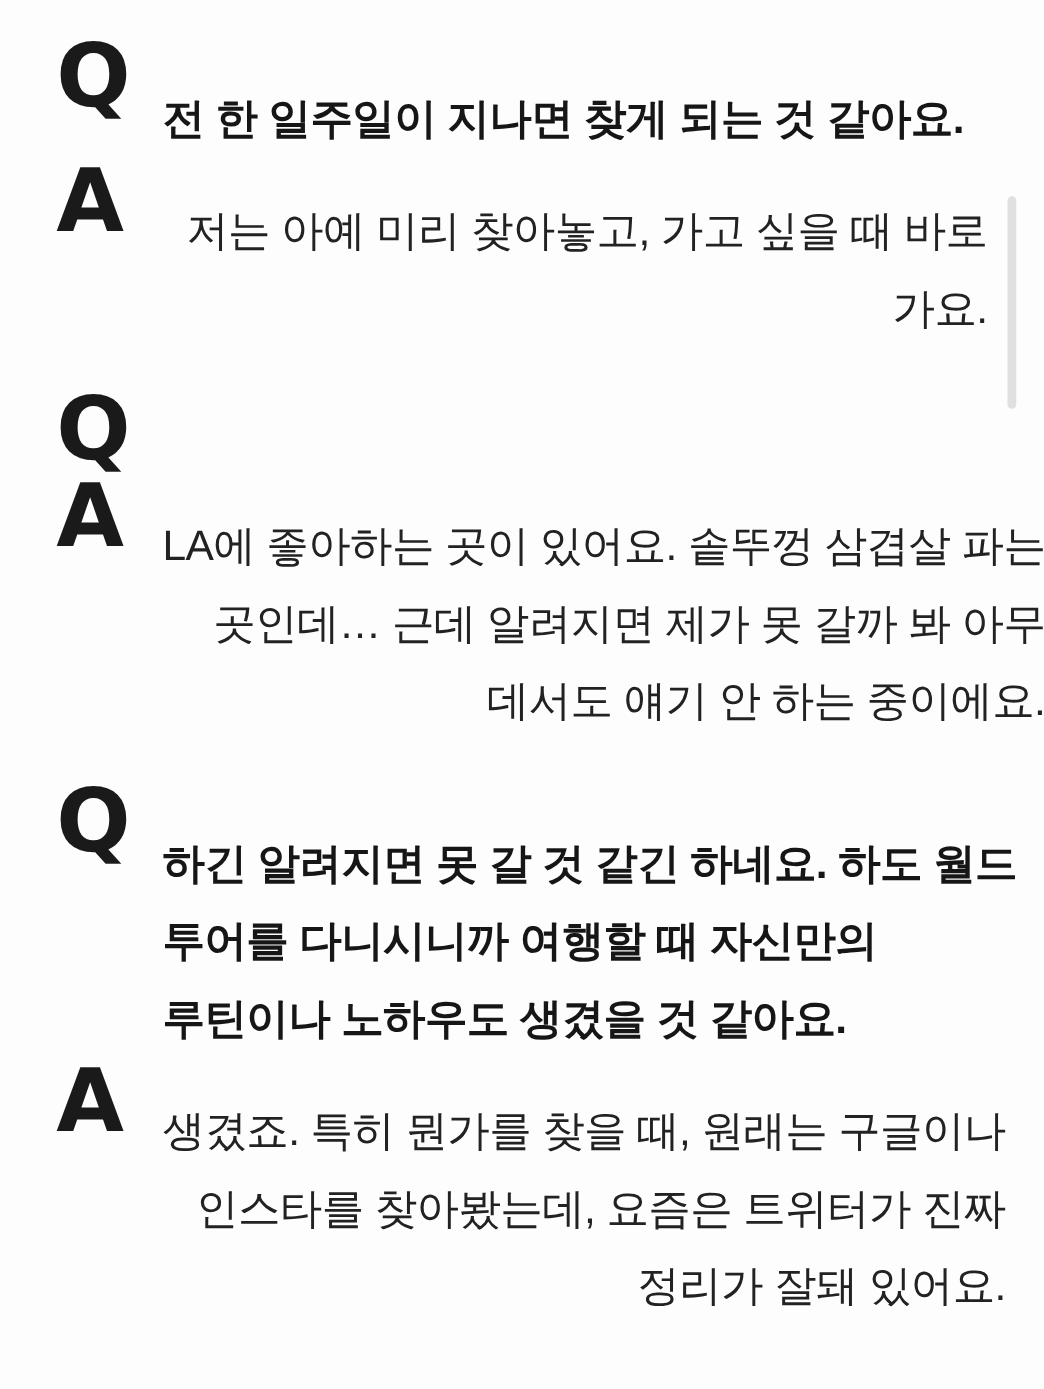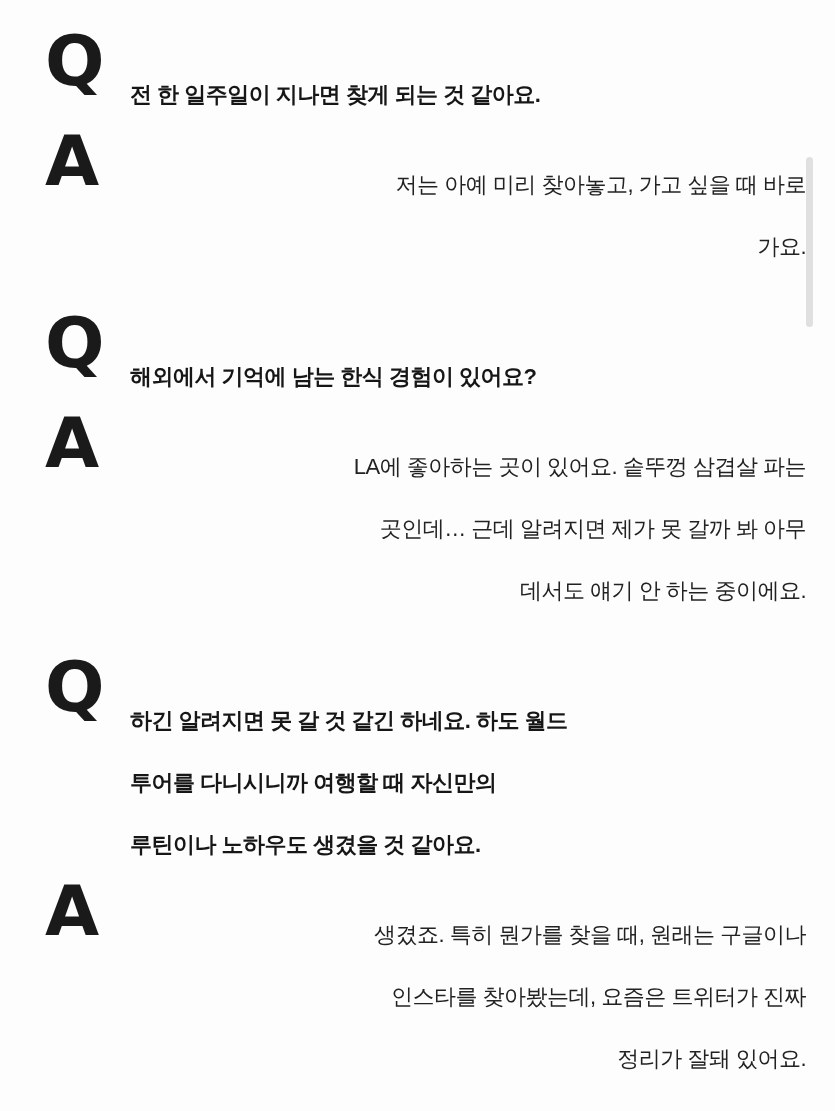--- a/index.html
+++ b/index.html
@@ -30,22 +30,22 @@
     flex: 0 0 auto;
     font-family: "DejaVu Sans", "Liberation Sans", sans-serif;
     font-size: 70px;
     font-weight: 800;
     line-height: 70px;
     color: #1a1a1a;
     letter-spacing: -2px;
   }
   .qa-text {
     flex: 1 1 auto;
-    padding-right: 29px;
-    font-size: 22px;
+    padding-right: 45px;
+    font-size: 34px;
     line-height: 62px;
     color: #222222;
     white-space: pre;
     word-break: keep-all;
     letter-spacing: -0.5px;
   }
   .q-row .qa-text {
     padding-top: 38px;
     font-weight: 700;
     color: #161616;
@@ -78,21 +78,20 @@
     <div class="qa-row a-row">
       <div class="qa-letter">A</div>
       <div class="qa-text">저는 아예 미리 찾아놓고, 가고 싶을 때 바로
 가요.</div>
     </div>
   </section>
 
   <section class="qa-section">
     <div class="qa-row q-row">
       <div class="qa-letter">Q</div>
-      <div class="qa-text">해외에서 기억에 남는 한식 경험이 있어요?</div>
     </div>
     <div class="qa-row a-row">
       <div class="qa-letter">A</div>
       <div class="qa-text">LA에 좋아하는 곳이 있어요. 솥뚜껑 삼겹살 파는
 곳인데… 근데 알려지면 제가 못 갈까 봐 아무
 데서도 얘기 안 하는 중이에요.</div>
     </div>
   </section>
 
   <section class="qa-section">

